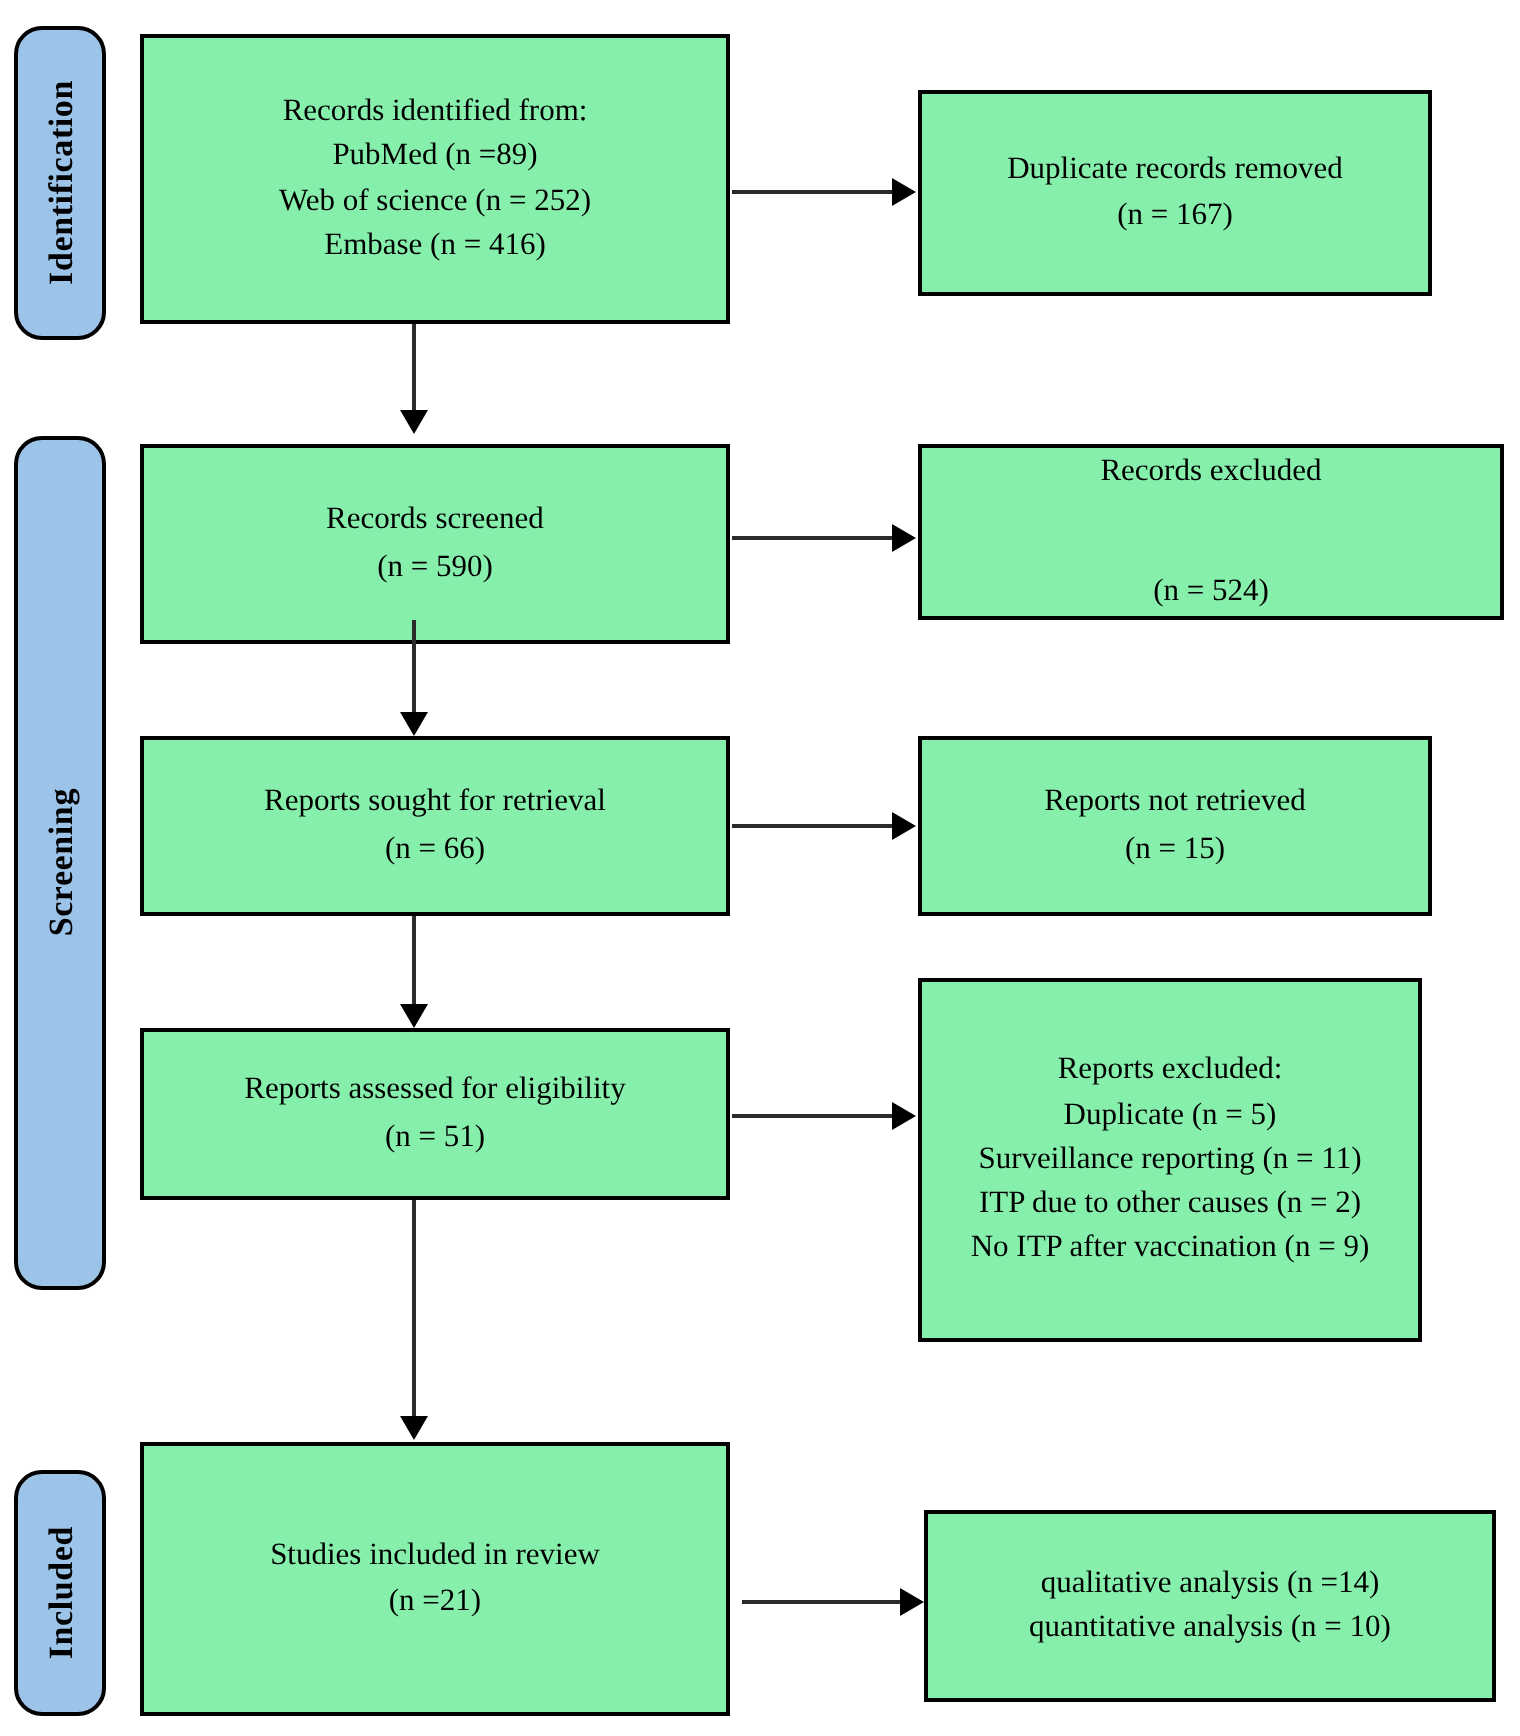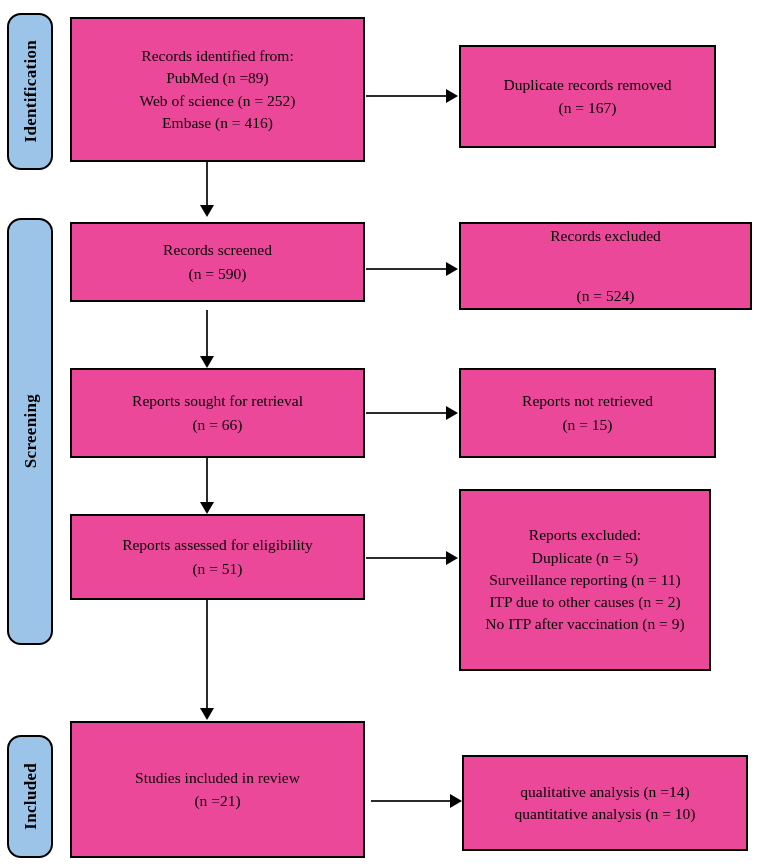--- a/index.html
+++ b/index.html
@@ -37,21 +37,21 @@
     font-size: 17px;
     letter-spacing: 0.3px;
     color: #000000;
     white-space: nowrap;
     line-height: 1;
   }
 
   
   .flow-box {
     position: absolute;
-    background: #ec4899;
+    background: #86efac;
     border: 2.5px solid #000000;
     box-sizing: border-box;
     display: flex;
     flex-direction: column;
     align-items: center;
     justify-content: center;
     text-align: center;
     color: #000000;
   }
   .flow-box.thin {
@@ -123,21 +123,21 @@
   <div class="conn-h-head" style="left:446px; top:89px;"></div>
 
   <div class="flow-box" style="left:459px; top:45px; width:257px; height:103px;">
     <div class="line">Duplicate records removed</div>
     <div class="line">(n = 167)</div>
   </div>
 
   <div class="conn-v" style="left:206px; top:162px; height:45px;"></div>
   <div class="conn-v-head" style="left:200px; top:205px;"></div>
 
-  <div class="flow-box" style="left:70px; top:222px; width:295px; height:80px;">
+  <div class="flow-box" style="left:70px; top:222px; width:295px; height:100px;">
     <div class="line">Records screened</div>
     <div class="line">(n = 590)</div>
   </div>
 
   <div class="conn-h" style="left:366px; top:268px; width:82px;"></div>
   <div class="conn-h-head" style="left:446px; top:262px;"></div>
 
   <div class="flow-box" style="left:459px; top:222px; width:293px; height:88px;justify-content:space-between;">
     <div class="line">Records excluded</div>
     <div class="line">(n = 524)</div>

